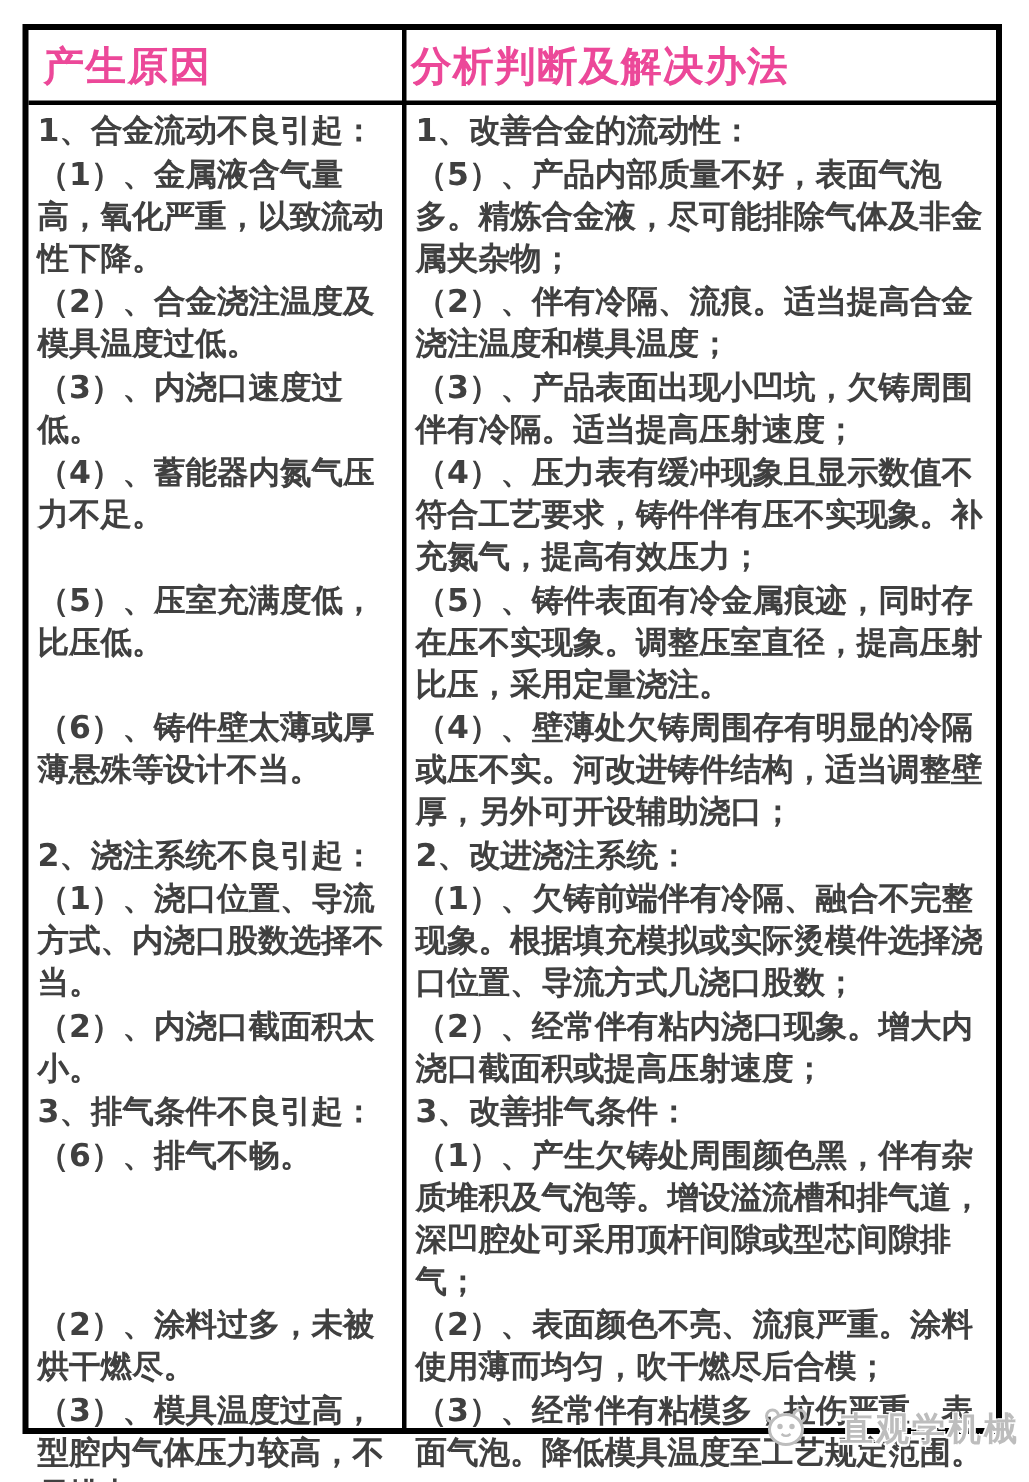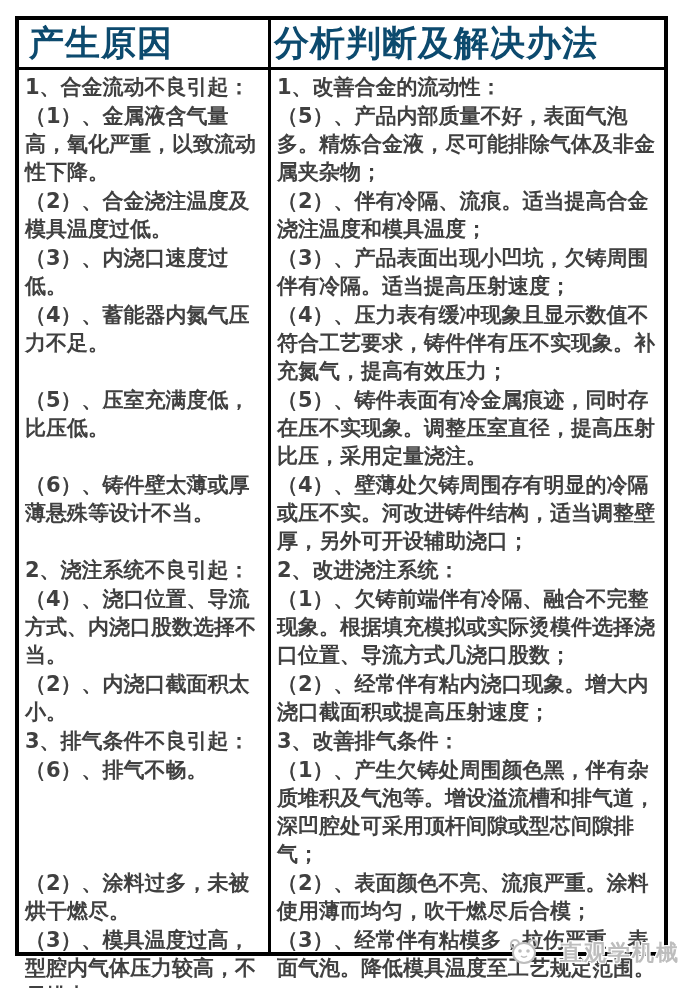--- a/index.html
+++ b/index.html
@@ -37,23 +37,23 @@
   }
   .header-row {
     display: grid;
     grid-template-columns: 249px 1fr;
     height: 47px;
     border-bottom: 3px solid #000000;
   }
   .header-cell {
     display: flex;
     align-items: center;
-    font-size: 35px;
+    font-size: 27px;
     font-weight: bold;
-    color: #0c4a6e;
+    color: #ec4899;
     letter-spacing: 1px;
     padding-left: 10px;
     overflow: hidden;
   }
   .header-cell.right { padding-left: 6px; }
   .body-grid {
     display: grid;
     grid-template-columns: 249px 1fr;
     padding-top: 3px;
   }
@@ -119,21 +119,21 @@
 
       <div class="cell cause">（5）、压室充满度低，比压低。</div>
       <div class="cell solution">（5）、铸件表面有冷金属痕迹，同时存在压不实现象。调整压室直径，提高压射比压，采用定量浇注。</div>
 
       <div class="cell cause">（6）、铸件壁太薄或厚薄悬殊等设计不当。</div>
       <div class="cell solution">（4）、壁薄处欠铸周围存有明显的冷隔或压不实。河改进铸件结构，适当调整壁厚，另外可开设辅助浇口；</div>
 
       <div class="cell cause">2、浇注系统不良引起：</div>
       <div class="cell solution">2、改进浇注系统：</div>
 
-      <div class="cell cause">（4）、浇口位置、导流方式、内浇口股数选择不当。</div>
+      <div class="cell cause">（1）、浇口位置、导流方式、内浇口股数选择不当。</div>
       <div class="cell solution">（1）、欠铸前端伴有冷隔、融合不完整现象。根据填充模拟或实际烫模件选择浇口位置、导流方式几浇口股数；</div>
 
       <div class="cell cause">（2）、内浇口截面积太小。</div>
       <div class="cell solution">（2）、经常伴有粘内浇口现象。增大内浇口截面积或提高压射速度；</div>
 
       <div class="cell cause">3、排气条件不良引起：</div>
       <div class="cell solution">3、改善排气条件：</div>
 
       <div class="cell cause">（6）、排气不畅。</div>
       <div class="cell solution">（1）、产生欠铸处周围颜色黑，伴有杂质堆积及气泡等。增设溢流槽和排气道，深凹腔处可采用顶杆间隙或型芯间隙排气；</div>

